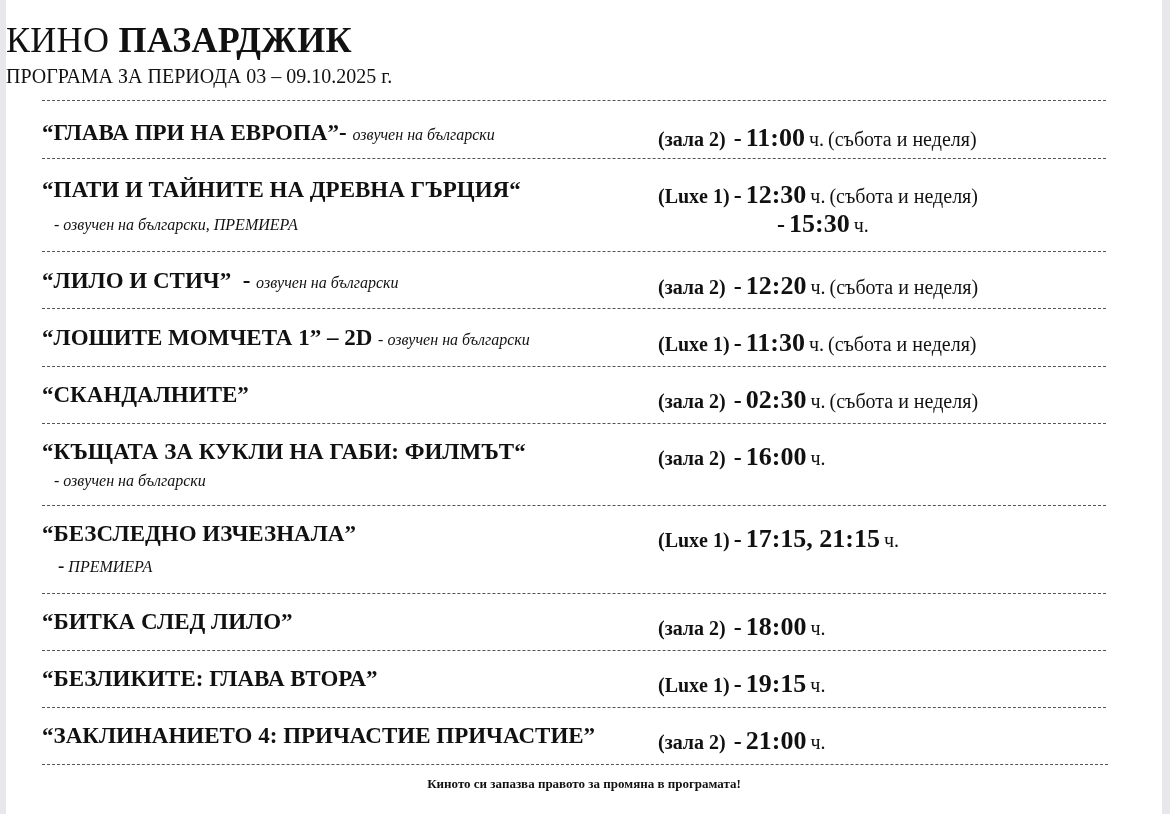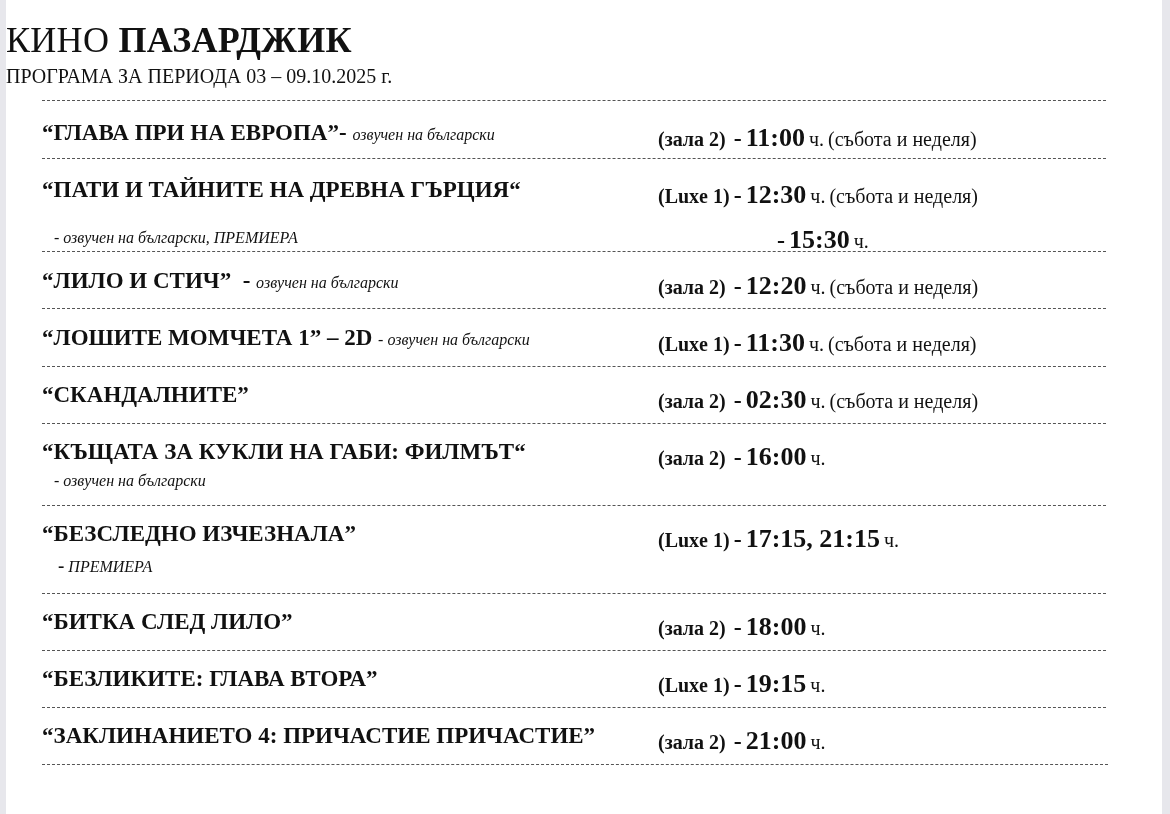--- a/index.html
+++ b/index.html
@@ -153,29 +153,29 @@
       <span class="time">11:00</span>
       <span class="unit">ч.</span>
       <span class="days">(събота и неделя)</span>
     </div>
   </div>
 
   <div class="row" style="top:175px">
     <div class="film">
       <span>“ПАТИ И ТАЙНИТЕ НА ДРЕВНА ГЪРЦИЯ“</span>
     </div>
-    <div class="sub" style="top:40px; left:12px;margin-top:13px;">- озвучен на български, ПРЕМИЕРА</div>
+    <div class="sub" style="top:40px; left:12px;">- озвучен на български, ПРЕМИЕРА</div>
     <div class="show">
       <span class="hall">(Luxe 1)</span>
       <span class="hyphen">-</span>
       <span class="time">12:30</span>
       <span class="unit">ч.</span>
       <span class="days">(събота и неделя)</span>
     </div>
-    <div class="show2" style="top:50px">
+    <div class="show2" style="top:34px">
       <span class="hyphen">-</span>
       <span class="time">15:30</span>
       <span class="unit">ч.</span>
     </div>
   </div>
 
   <div class="row" style="top:266px">
     <div class="film">
       <span>“ЛИЛО И СТИЧ”</span>&nbsp;
       <span class="sep">-</span>
@@ -275,13 +275,14 @@
       <span>“ЗАКЛИНАНИЕТО 4: ПРИЧАСТИЕ ПРИЧАСТИЕ”</span>
     </div>
     <div class="show">
       <span class="hall">(зала 2)</span>&nbsp;
       <span class="hyphen">-</span>
       <span class="time">21:00</span>
       <span class="unit">ч.</span>
     </div>
   </div>
 
+  <div class="footer">Киното си запазва правото за промяна в програмата!</div>
 </div>
 
 </body></html>

